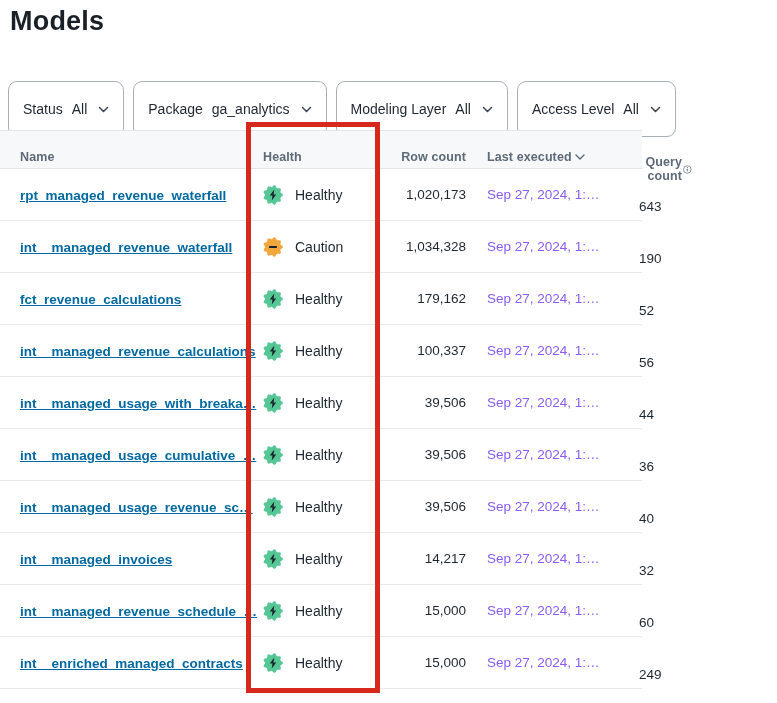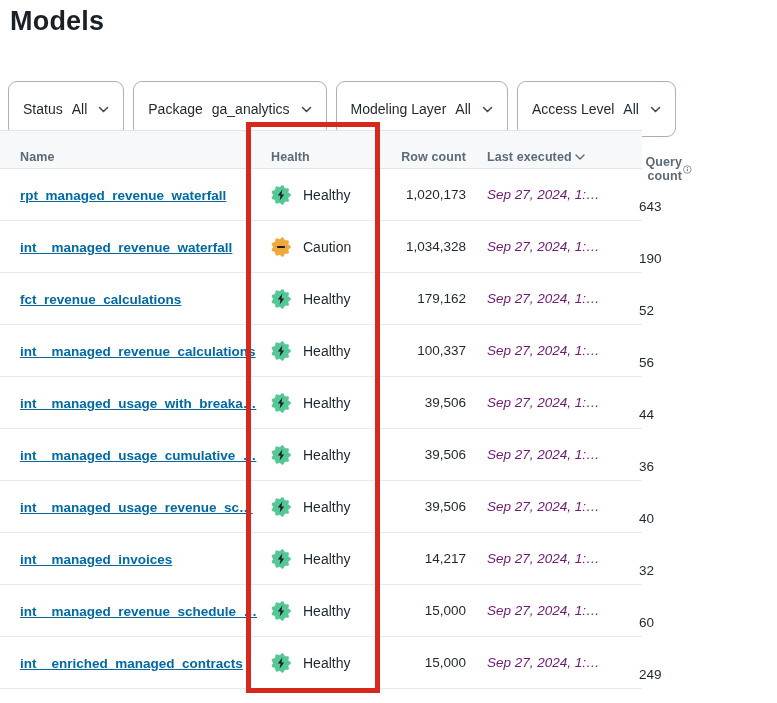--- a/index.html
+++ b/index.html
@@ -68,21 +68,21 @@
     border-top: 1px solid #e3e6e9;
     border-bottom: 1px solid #e3e6e9;
   }
   .th {
     font-size: 12.5px;
     font-weight: 700;
     color: #5d6a77;
     letter-spacing: 0.1px;
   }
   .col-name   { padding-left: 20px; }
-  .col-health { padding-left: 24px; }
+  .col-health { padding-left: 16px; }
   .col-rowcount { text-align: right; padding-right: 2px; }
   .col-lastexec { padding-left: 19px; }
   .col-querycount { text-align: right; padding-right: 18px; margin-top: 24px; }
   .th.col-lastexec, .th.col-querycount {
     display: flex;
     align-items: center;
     gap: 1px;
   }
   .th.col-querycount { justify-content: flex-end; }
   .rows .trow {
@@ -113,21 +113,21 @@
     flex: 0 0 auto;
   }
   .badge .seal { fill: #55c795; }
   .badge[data-state="caution"] .seal { fill: #f2a73d; }
   .badge .bolt { fill: #16232e; display: inline; }
   .badge .minus { fill: #16232e; display: none; }
   .badge[data-state="caution"] .bolt { display: none; }
   .badge[data-state="caution"] .minus { display: inline; }
   .health-label { font-size: 14px; color: #1f2730; }
   .num-cell { font-size: 13.5px; color: #1f2730; }
-  .date-cell { font-size: 13.5px; color: #701a75; white-space: nowrap; font-style: italic; }
+  .date-cell { font-size: 13.5px; color: #8b5cf6; white-space: nowrap; }
   
   .annotation-box {
     position: absolute;
     left: 246px;
     top: 122px;
     width: 134px;
     height: 571px;
     border: 5px solid #d7281d;
     pointer-events: none;
   }

